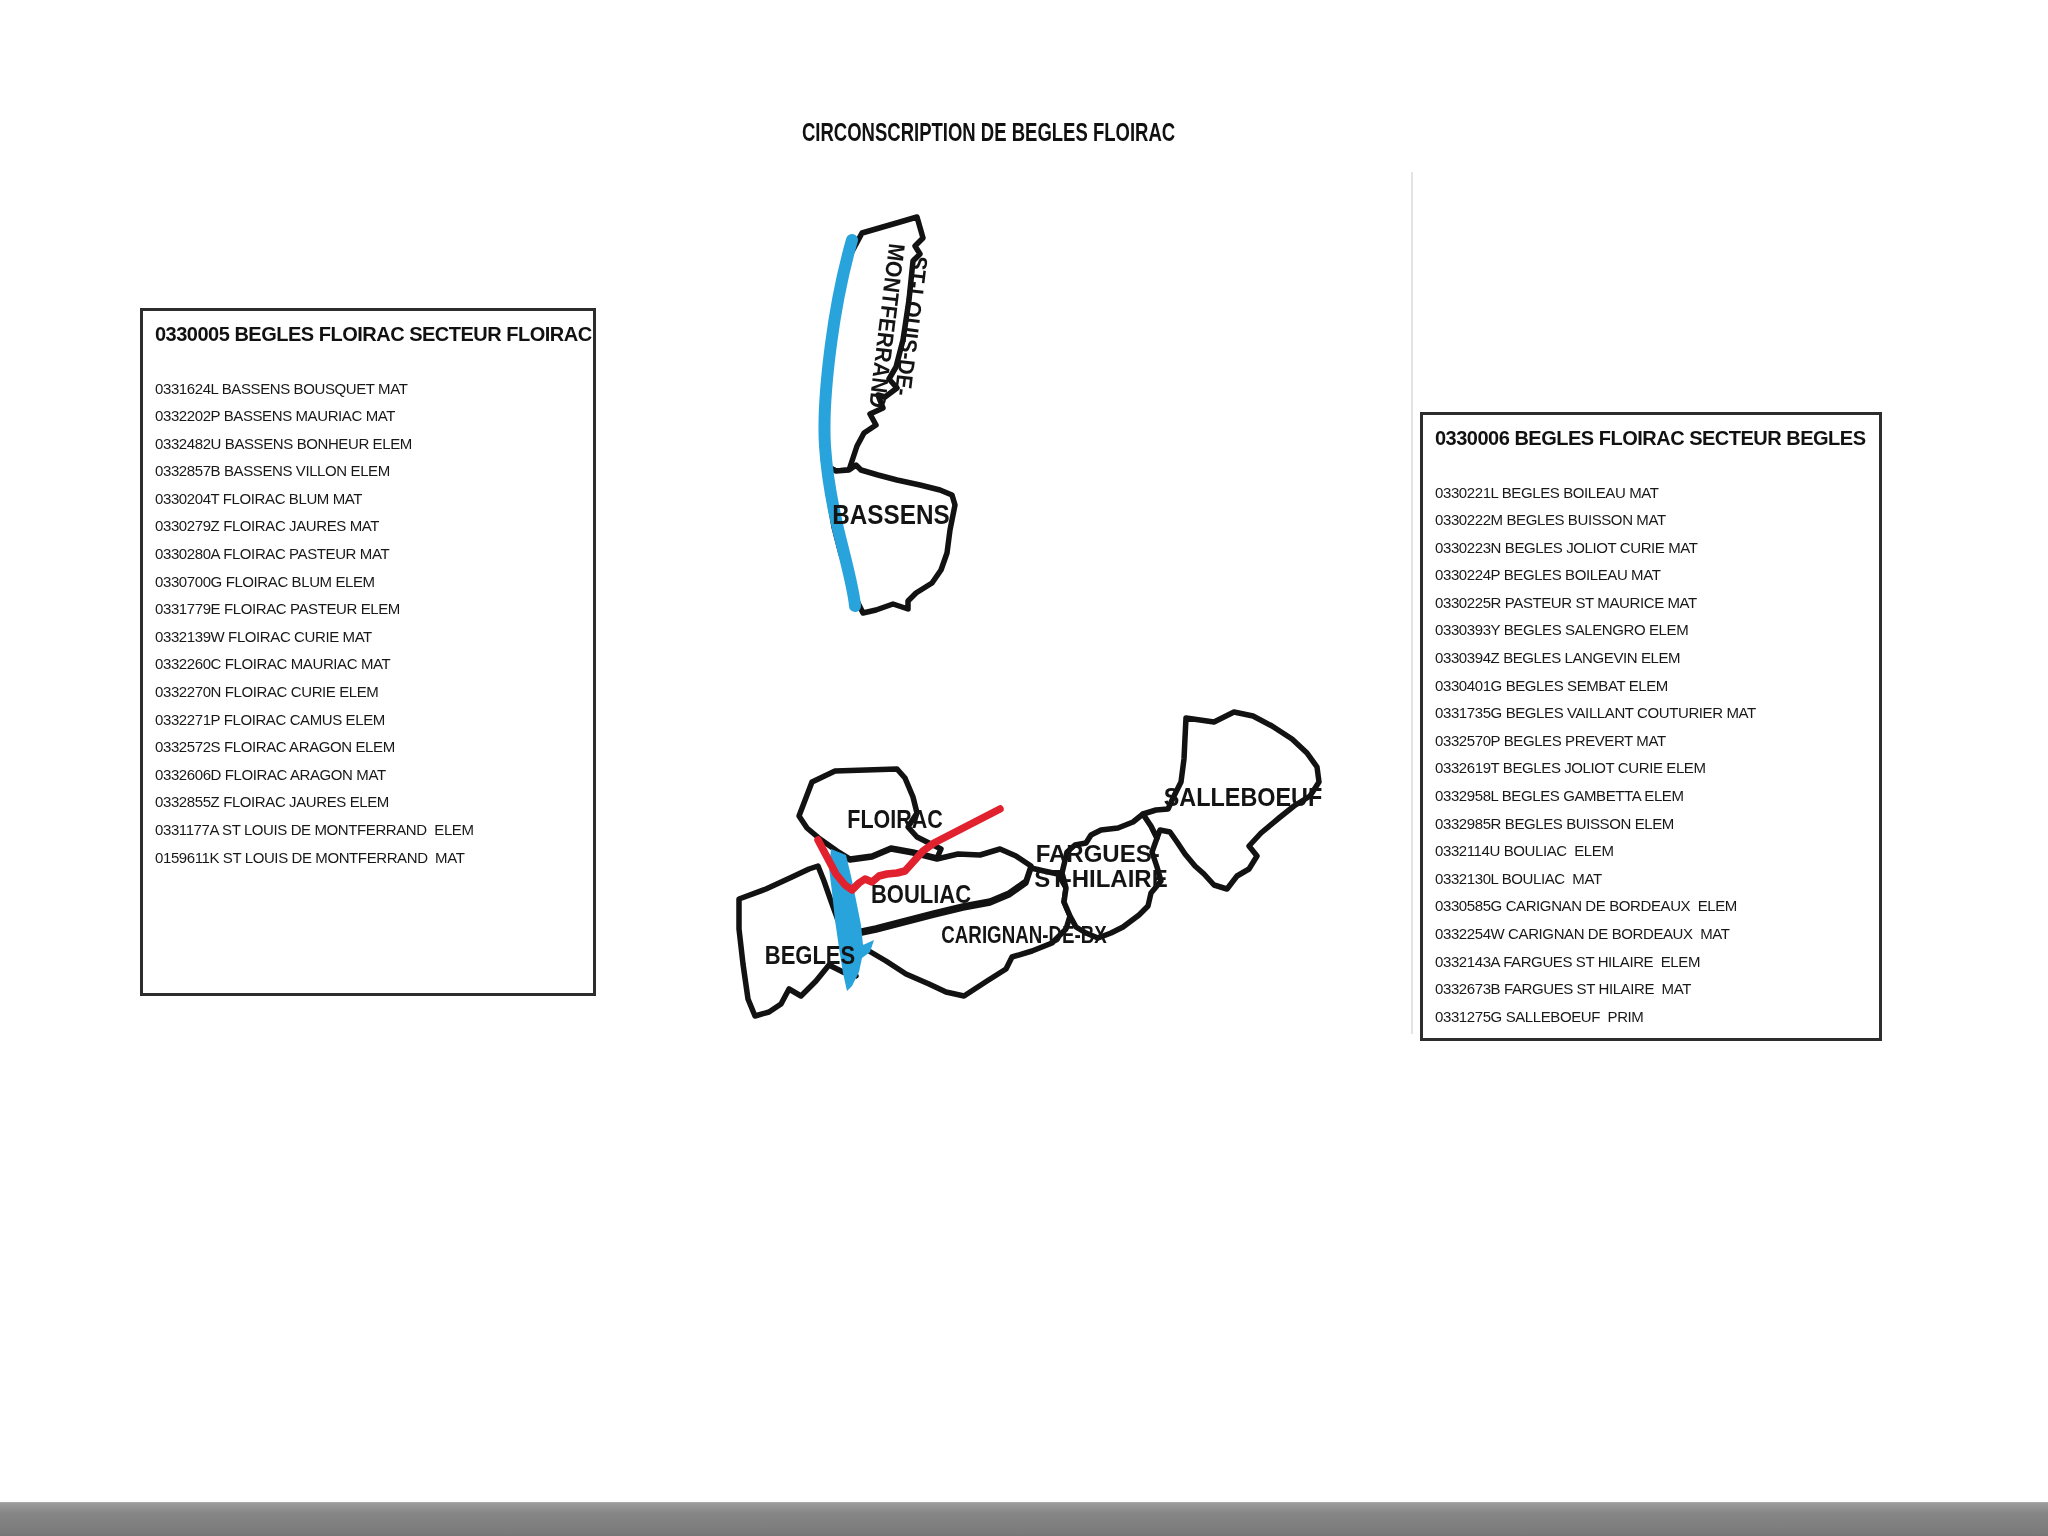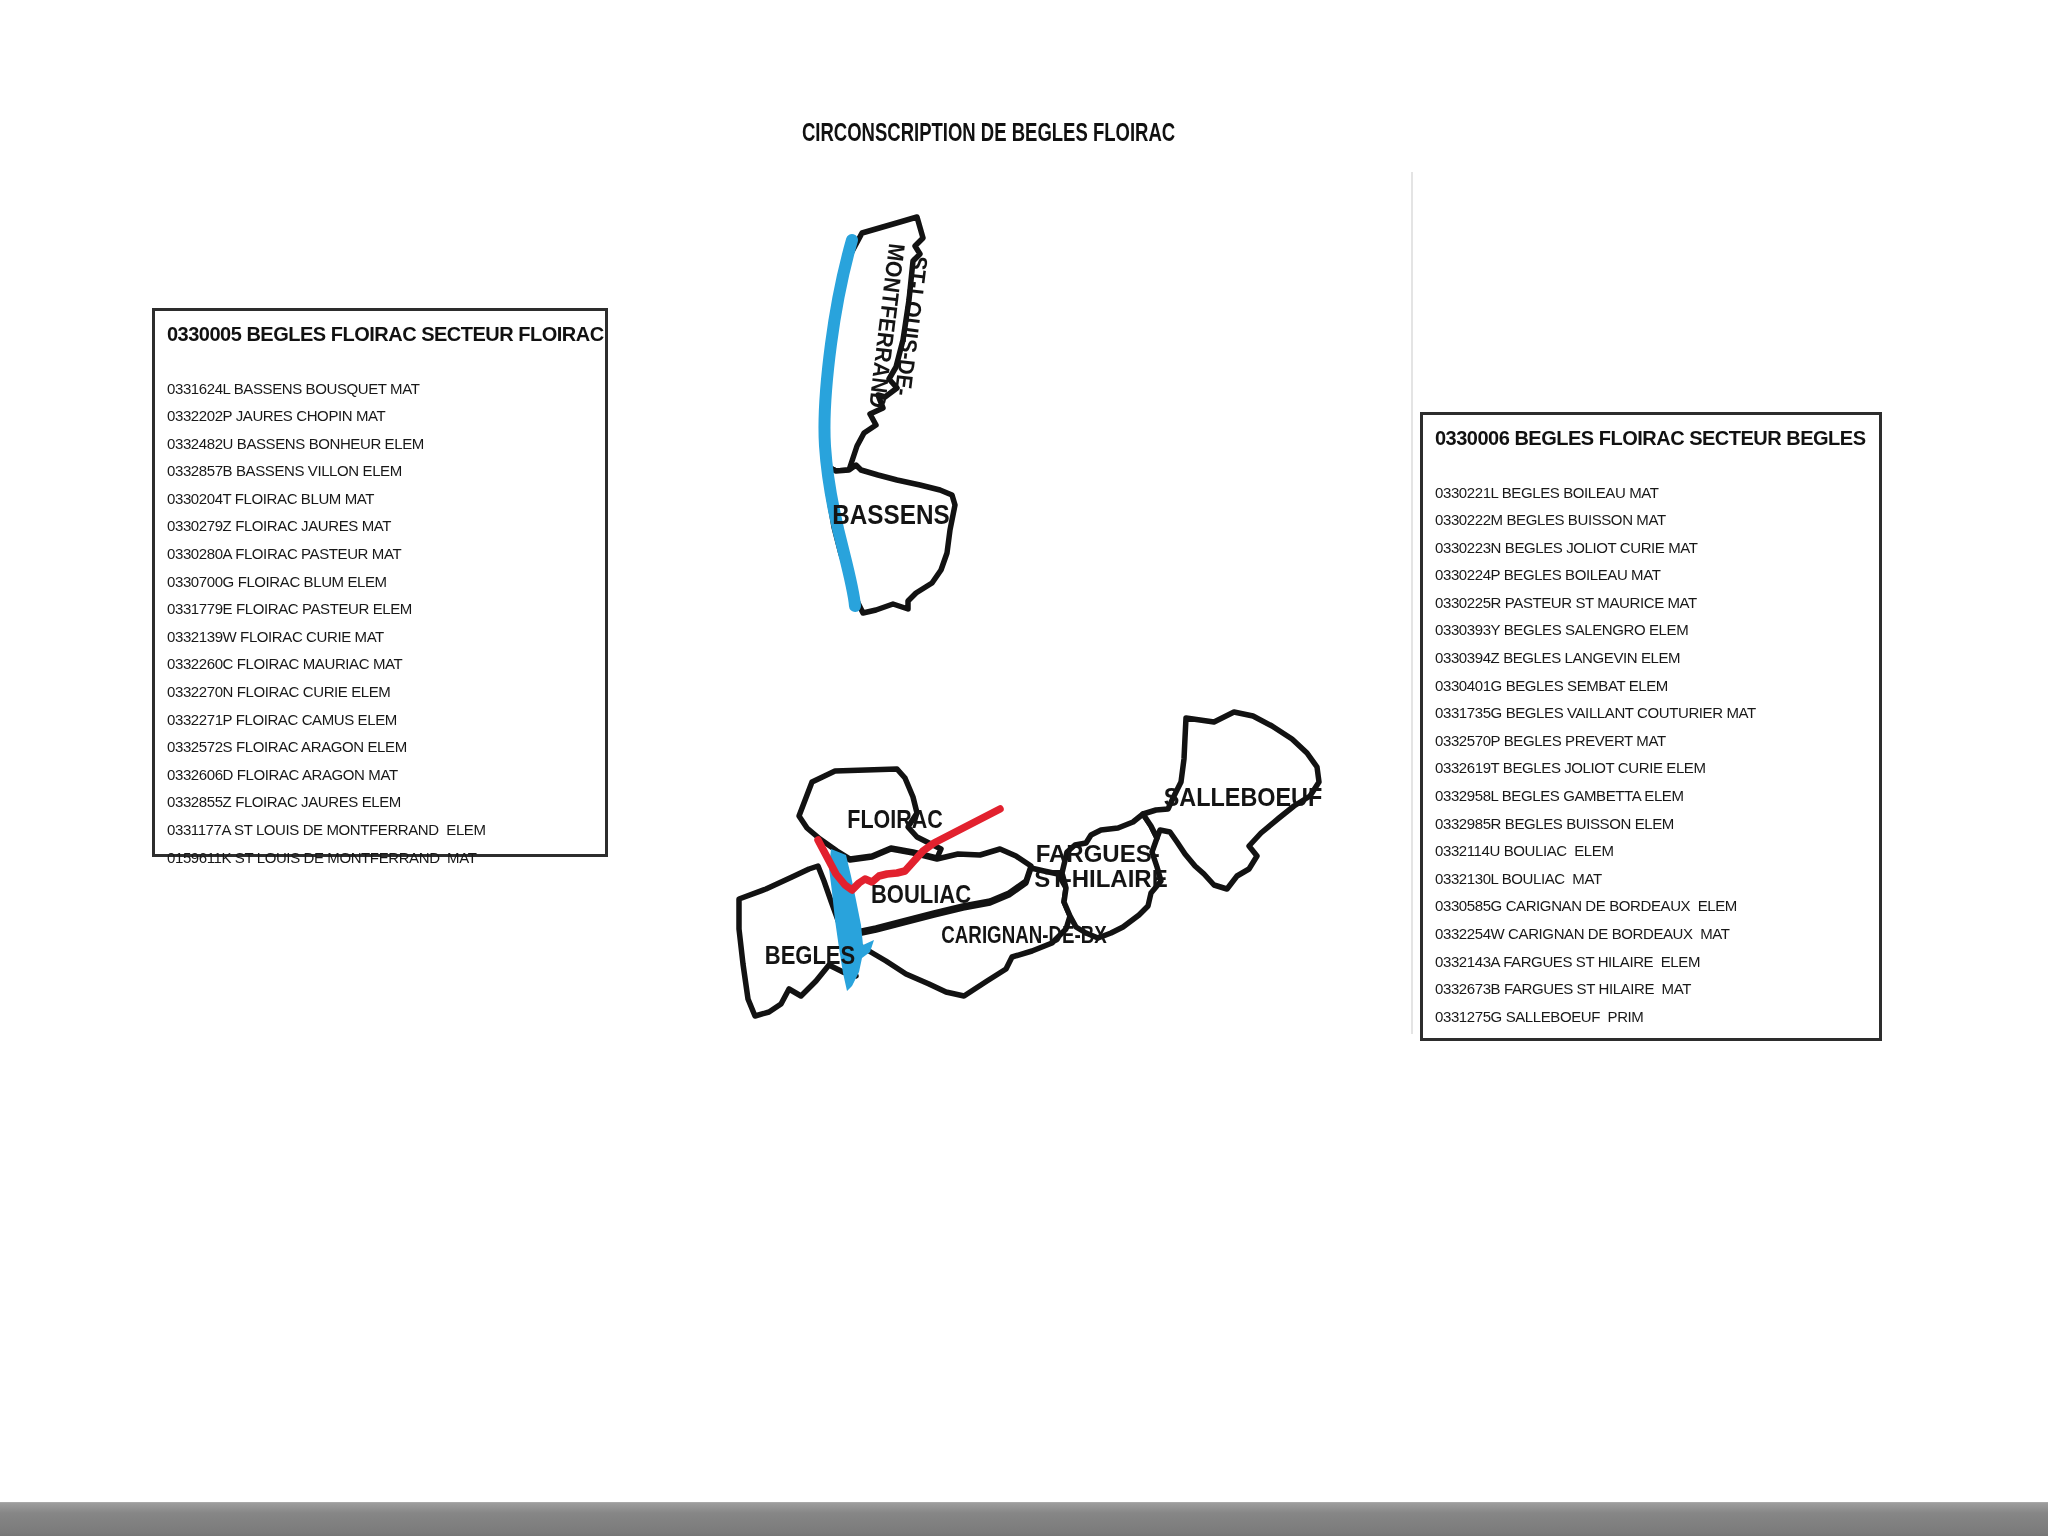--- a/index.html
+++ b/index.html
@@ -12,21 +12,21 @@
   .page-title{
     position:absolute;top:118px;left:750px;width:400px;
     text-align:center;font-weight:bold;font-size:25px;color:#111;
     transform:scaleX(0.74);transform-origin:center;
     white-space:nowrap;letter-spacing:0px;
   }
   .listbox{
     position:absolute;background:#fff;border:3px solid #2d2d2d;
     padding:10px 6px 0 12px;box-sizing:border-box;
   }
-  .box-left{left:152px;top:308px;width:456px;height:549px;}
+  .box-left{left:140px;top:308px;width:456px;height:688px;}
   .box-right{left:1420px;top:412px;width:462px;height:629px;}
   .box-header{
     font-weight:bold;font-size:20px;line-height:27.5px;
     letter-spacing:-0.5px;white-space:pre;color:#111;
   }
   .box-spacer{height:26px;}
   .school-list{}
   .school-line{
     font-size:15px;line-height:27.6px;letter-spacing:-0.4px;
     white-space:pre;color:#181818;
@@ -49,21 +49,21 @@
 
 <div class="page-title">CIRCONSCRIPTION DE BEGLES FLOIRAC</div>
 
 <div class="faint-line"></div>
 
 <div class="listbox box-left">
   <div class="box-header">0330005 BEGLES FLOIRAC SECTEUR FLOIRAC</div>
   <div class="box-spacer"></div>
   <div class="school-list">
       <div class="school-line">0331624L BASSENS BOUSQUET MAT</div>
-      <div class="school-line">0332202P JAURES CHOPIN MAT</div>
+      <div class="school-line">0332202P BASSENS MAURIAC MAT</div>
       <div class="school-line">0332482U BASSENS BONHEUR ELEM</div>
       <div class="school-line">0332857B BASSENS VILLON ELEM</div>
       <div class="school-line">0330204T FLOIRAC BLUM MAT</div>
       <div class="school-line">0330279Z FLOIRAC JAURES MAT</div>
       <div class="school-line">0330280A FLOIRAC PASTEUR MAT</div>
       <div class="school-line">0330700G FLOIRAC BLUM ELEM</div>
       <div class="school-line">0331779E FLOIRAC PASTEUR ELEM</div>
       <div class="school-line">0332139W FLOIRAC CURIE MAT</div>
       <div class="school-line">0332260C FLOIRAC MAURIAC MAT</div>
       <div class="school-line">0332270N FLOIRAC CURIE ELEM</div>

